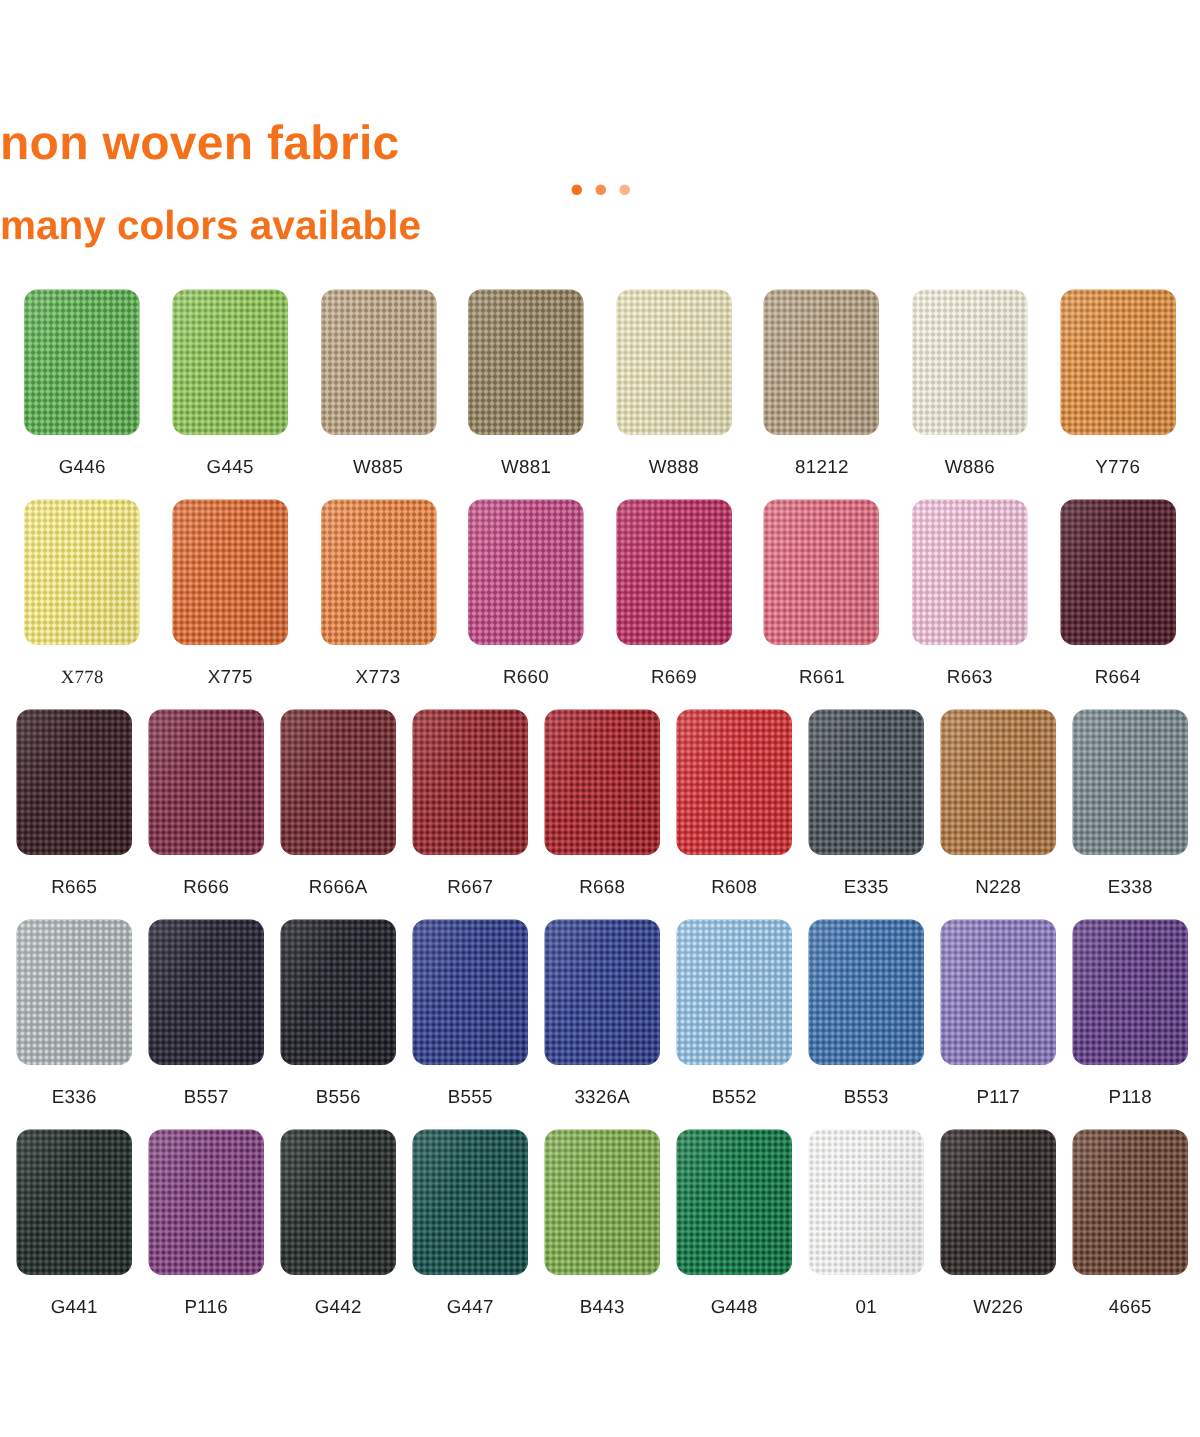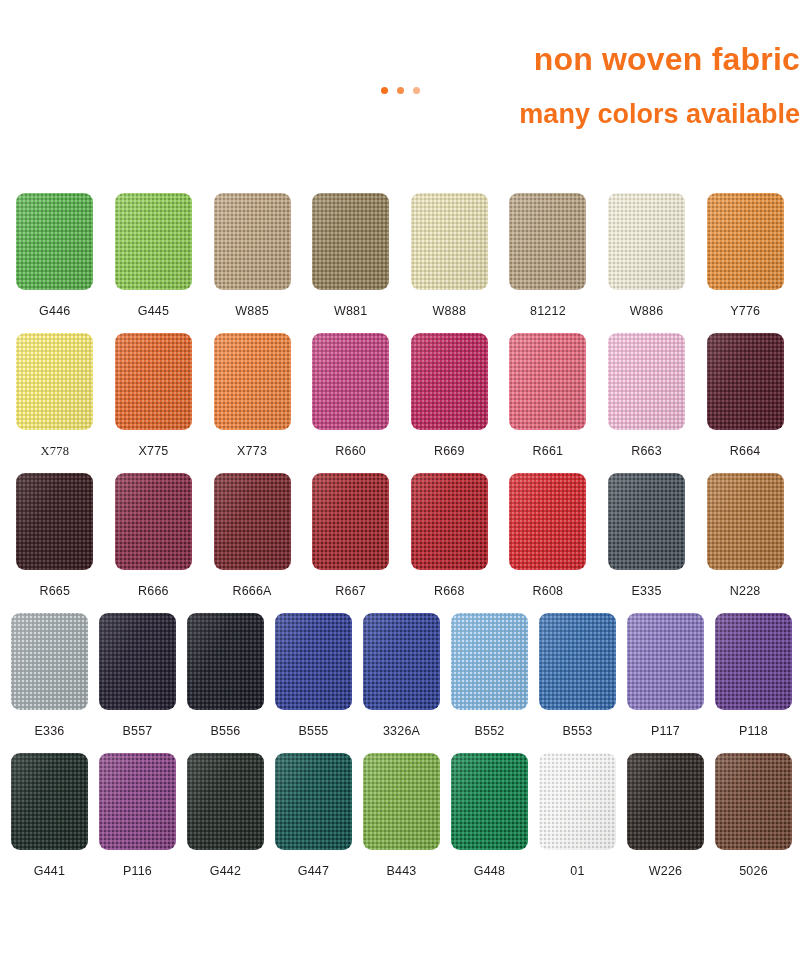--- a/index.html
+++ b/index.html
@@ -15,22 +15,22 @@
   }
   .page {
     position: relative;
     width: 800px;
     height: 958px;
     background: #ffffff;
   }
 
   
   .header {
-    padding-top: 42px;
-    text-align: right;
+    padding-top: 78px;
+    text-align: left;
   }
   .title-main {
     font-size: 32px;
     font-weight: bold;
     color: #F4701B;
     letter-spacing: 0.2px;
     line-height: 1.1;
     margin: 0;
   }
   .dots {
@@ -305,20 +305,27 @@
           </div>
           <div class="label" style="color: rgb(35, 31, 32);">E335</div>
         </div>
         <div class="cell">
           <div class="swatch" style="background-color: rgb(176, 118, 64);">
             <div class="tex"></div>
             <div class="sheen"></div>
           </div>
           <div class="label" style="color: rgb(35, 31, 32);">N228</div>
         </div>
+        <div class="cell">
+          <div class="swatch" style="background-color: rgb(118, 134, 140);">
+            <div class="tex"></div>
+            <div class="sheen"></div>
+          </div>
+          <div class="label" style="color: rgb(35, 31, 32);">E338</div>
+        </div>
       </div>
       <div class="row">
         <div class="cell">
           <div class="swatch light" style="background-color: rgb(155, 164, 168);">
             <div class="tex"></div>
             <div class="sheen"></div>
           </div>
           <div class="label" style="color: rgb(35, 31, 32);">E336</div>
         </div>
         <div class="cell">
@@ -433,18 +440,18 @@
             <div class="tex"></div>
             <div class="sheen"></div>
           </div>
           <div class="label" style="color: rgb(35, 31, 32);">W226</div>
         </div>
         <div class="cell">
           <div class="swatch dark" style="background-color: rgb(121, 80, 62);">
             <div class="tex"></div>
             <div class="sheen"></div>
           </div>
-          <div class="label" style="color: rgb(35, 31, 32);">5026</div>
+          <div class="label" style="color: rgb(35, 31, 32);">4665</div>
         </div>
       </div>
     </div>
 
 </div>
 
 </body></html>

